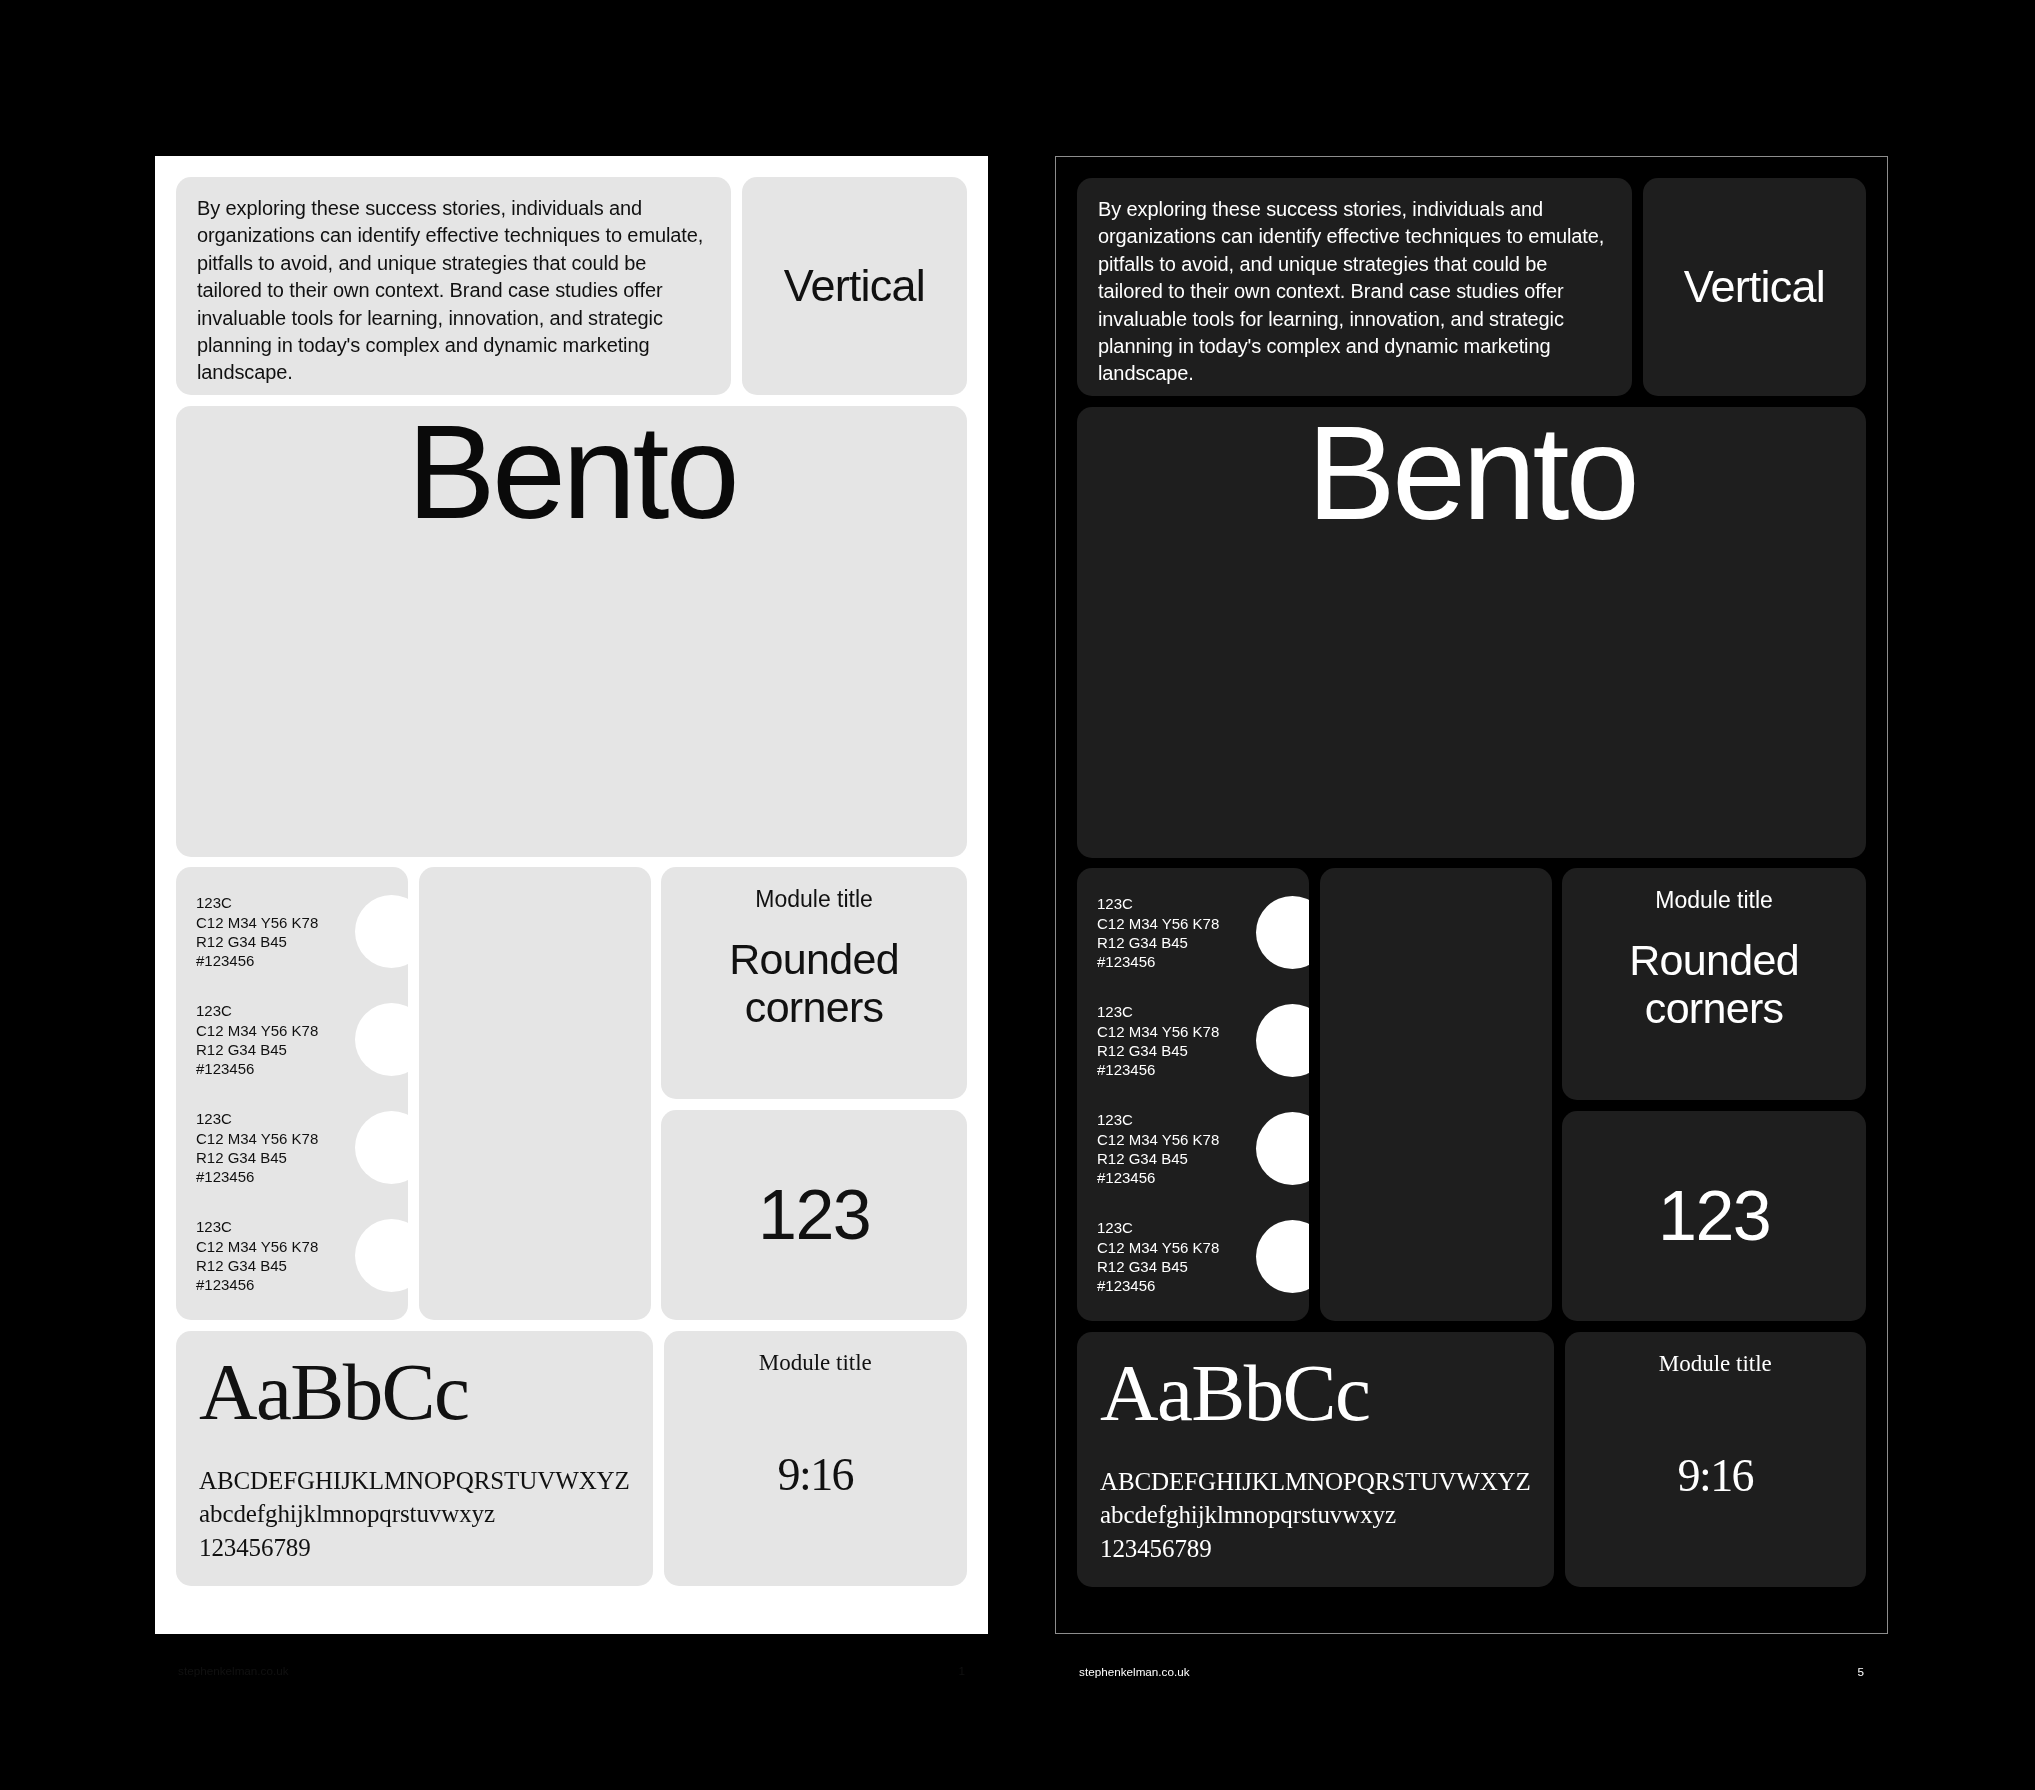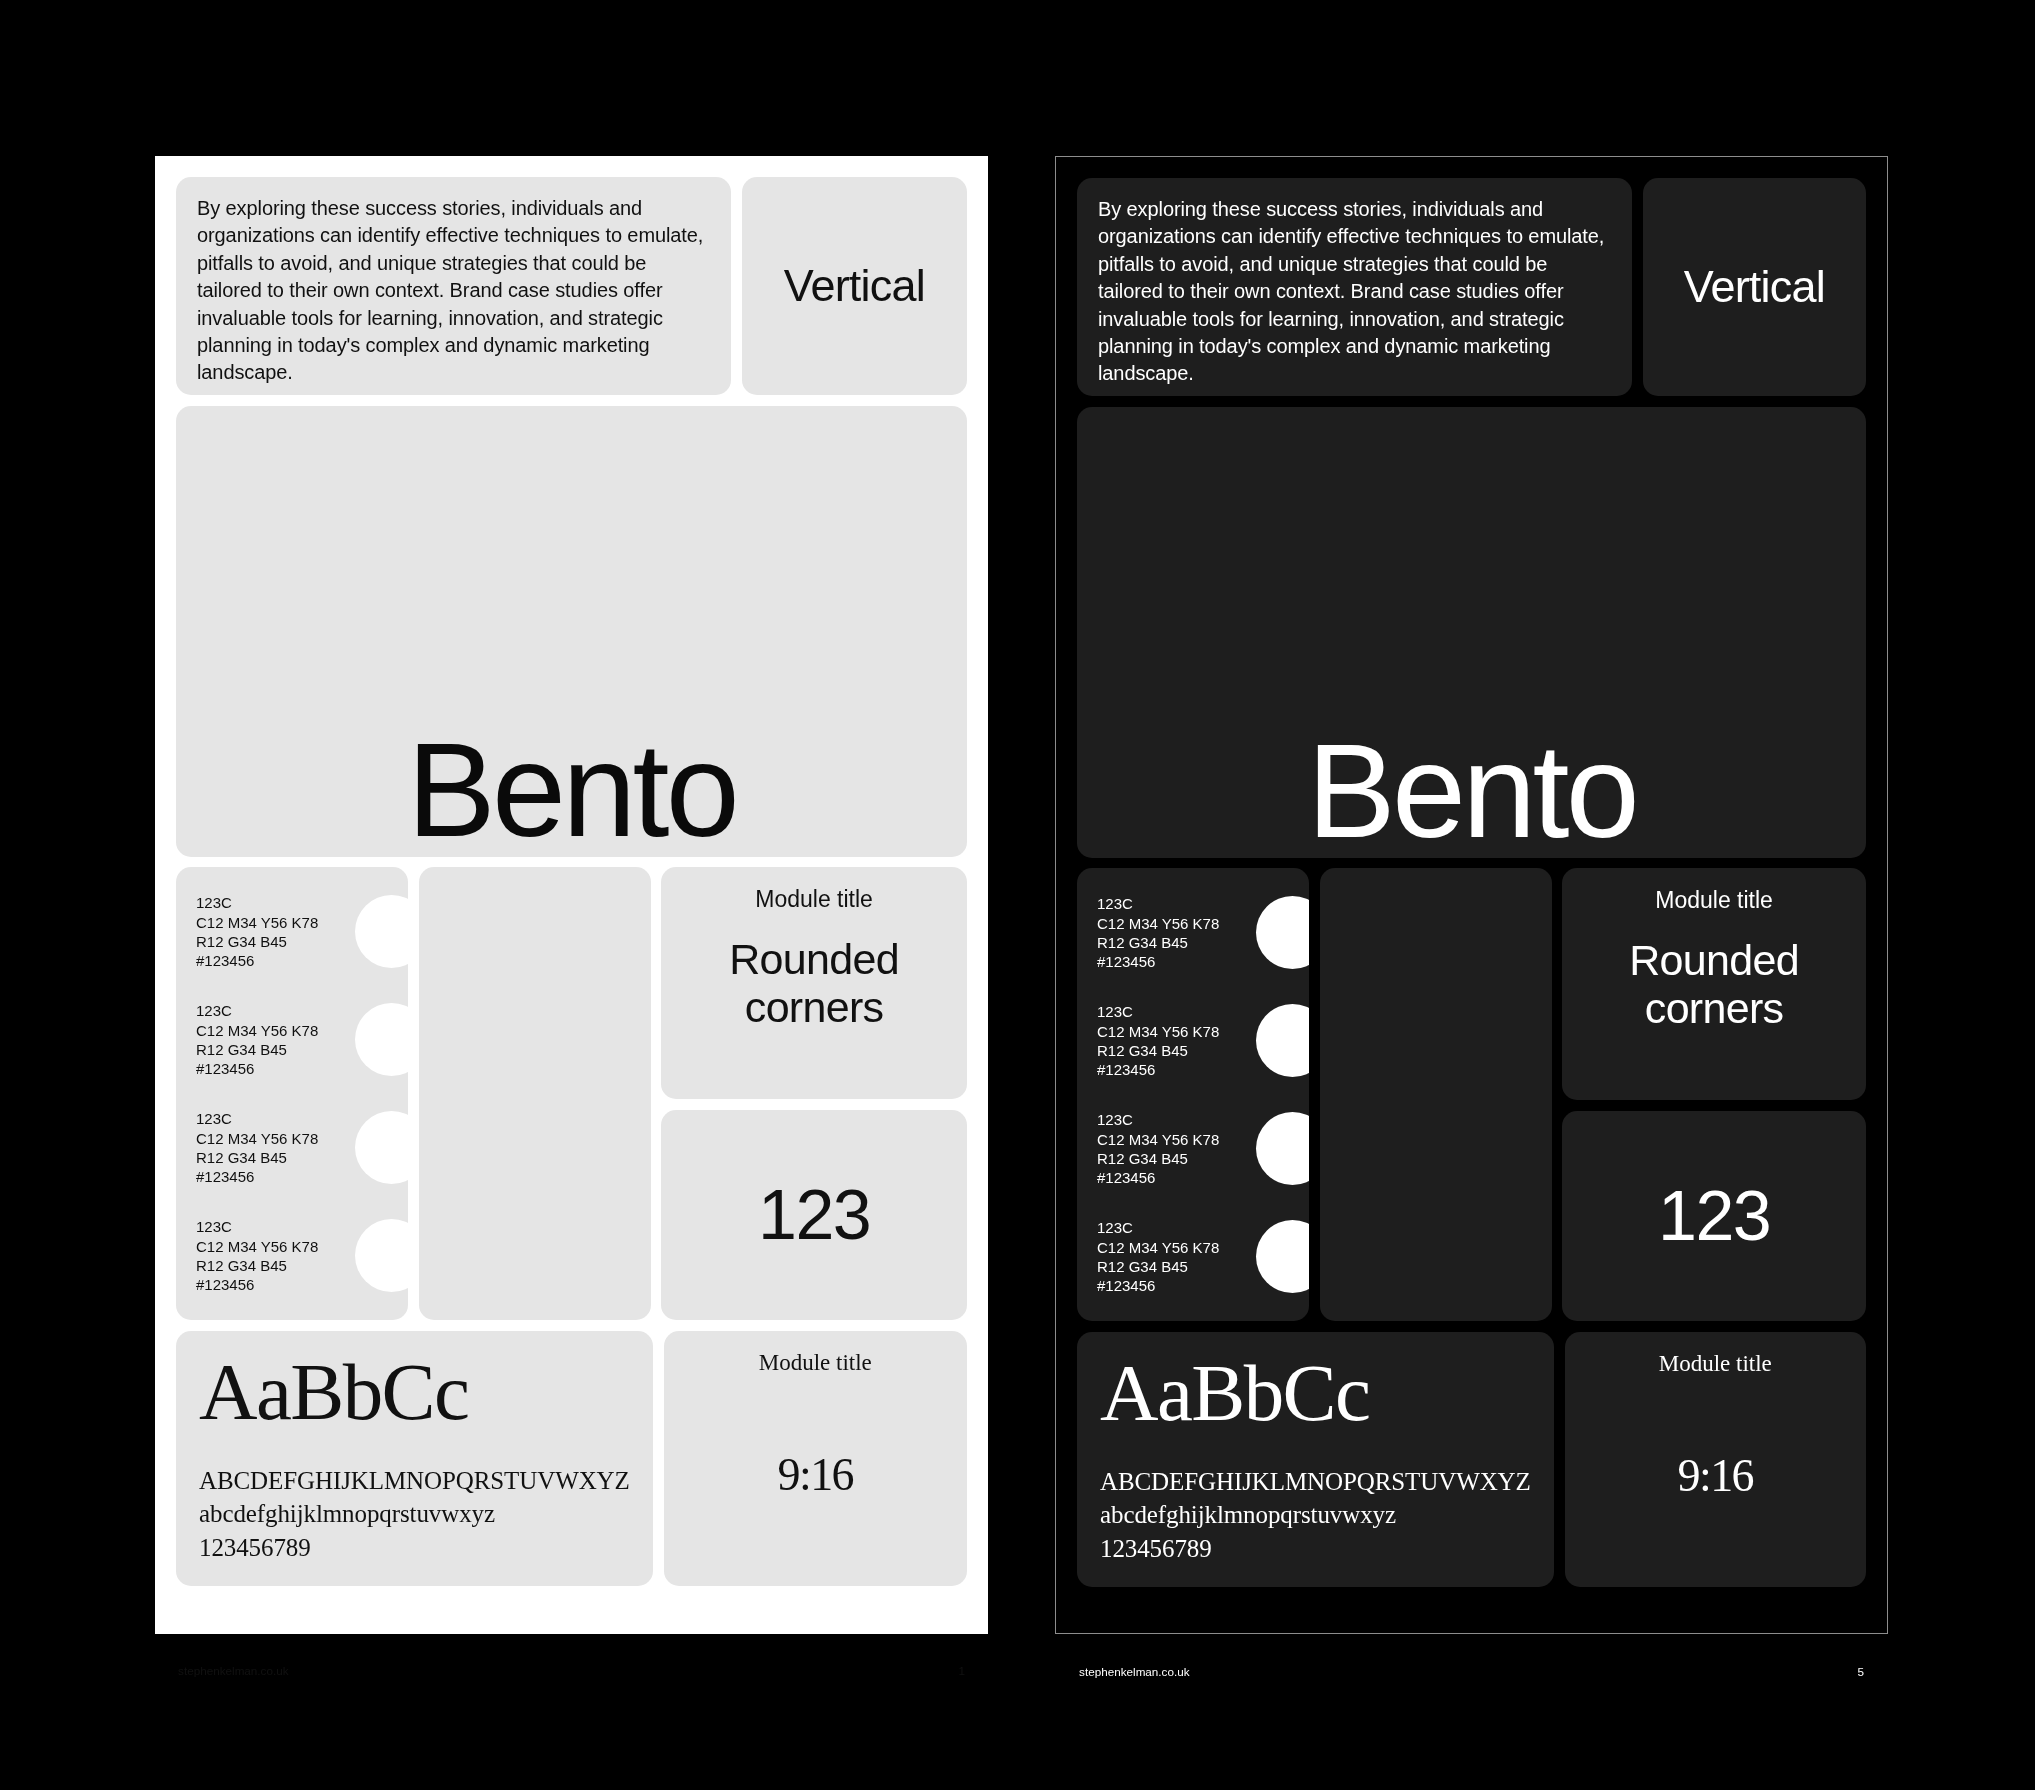--- a/index.html
+++ b/index.html
@@ -58,21 +58,21 @@
   .mod {
     background: #e5e5e5;
     border-radius: 15px;
     position: relative;
     overflow: hidden;
   }
   .poster--dark .mod { background: #1e1e1e; }
 
   .mod--intro  { flex: 0 0 555px; padding: 18px 21px; }
   .mod--vertical { flex: 1 1 auto; display: flex; align-items: center; justify-content: center; }
-  .mod--hero   { flex: 1 1 auto; display: flex; align-items: flex-end; justify-content: center; }
+  .mod--hero   { flex: 1 1 auto; display: flex; align-items: flex-start; justify-content: center; }
   .mod--colors { flex: 0 0 232px; padding: 21px 0 21px 20px; display: flex; flex-direction: column; justify-content: space-between; }
   .mod--blank  { flex: 0 0 232px; }
   .mod--rounded{ flex: 1 1 auto; }
   .mod--num    { flex: 1 1 auto; display: flex; align-items: center; justify-content: center; }
   .mod--alpha  { flex: 0 0 477px; padding: 21px 23px; display: flex; flex-direction: column; justify-content: space-between; }
   .mod--ratio  { flex: 1 1 auto; }
 
   .col-right {
     flex: 1 1 auto;
     display: flex;

